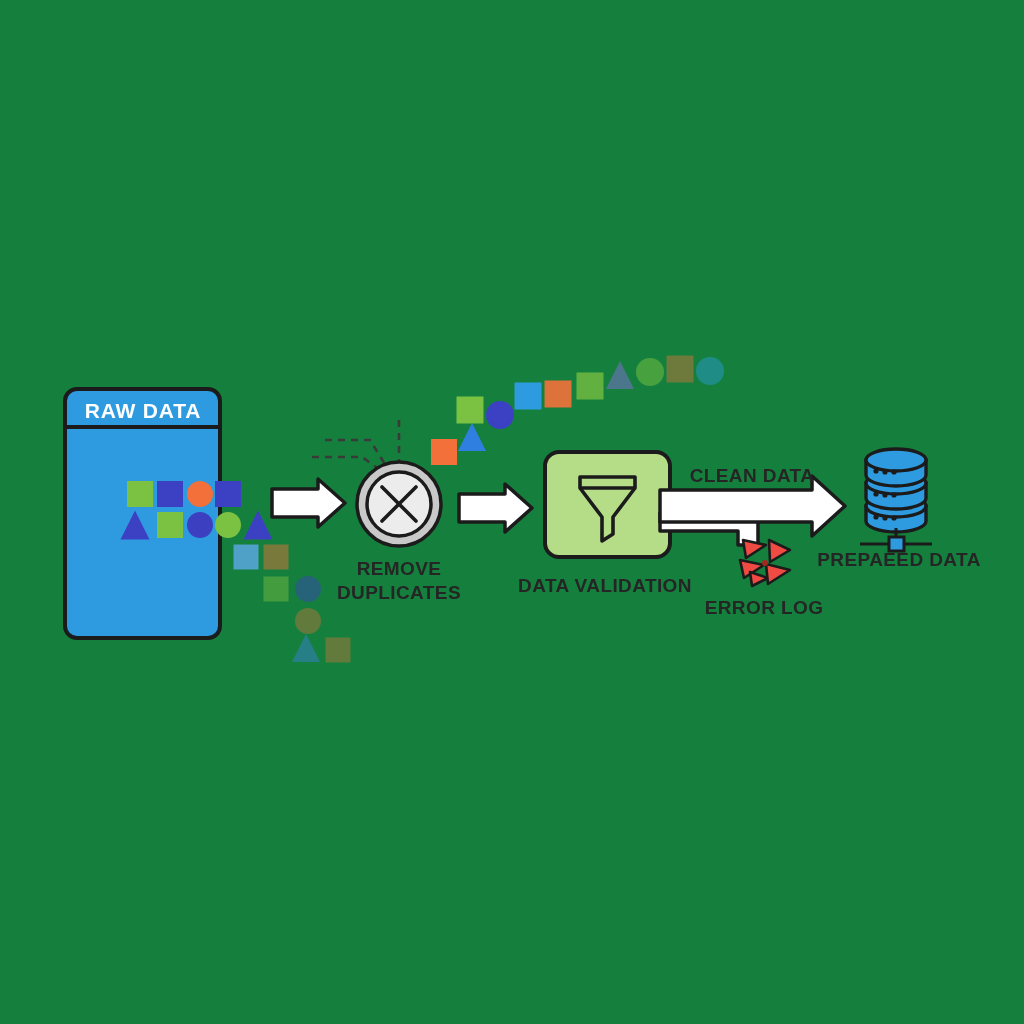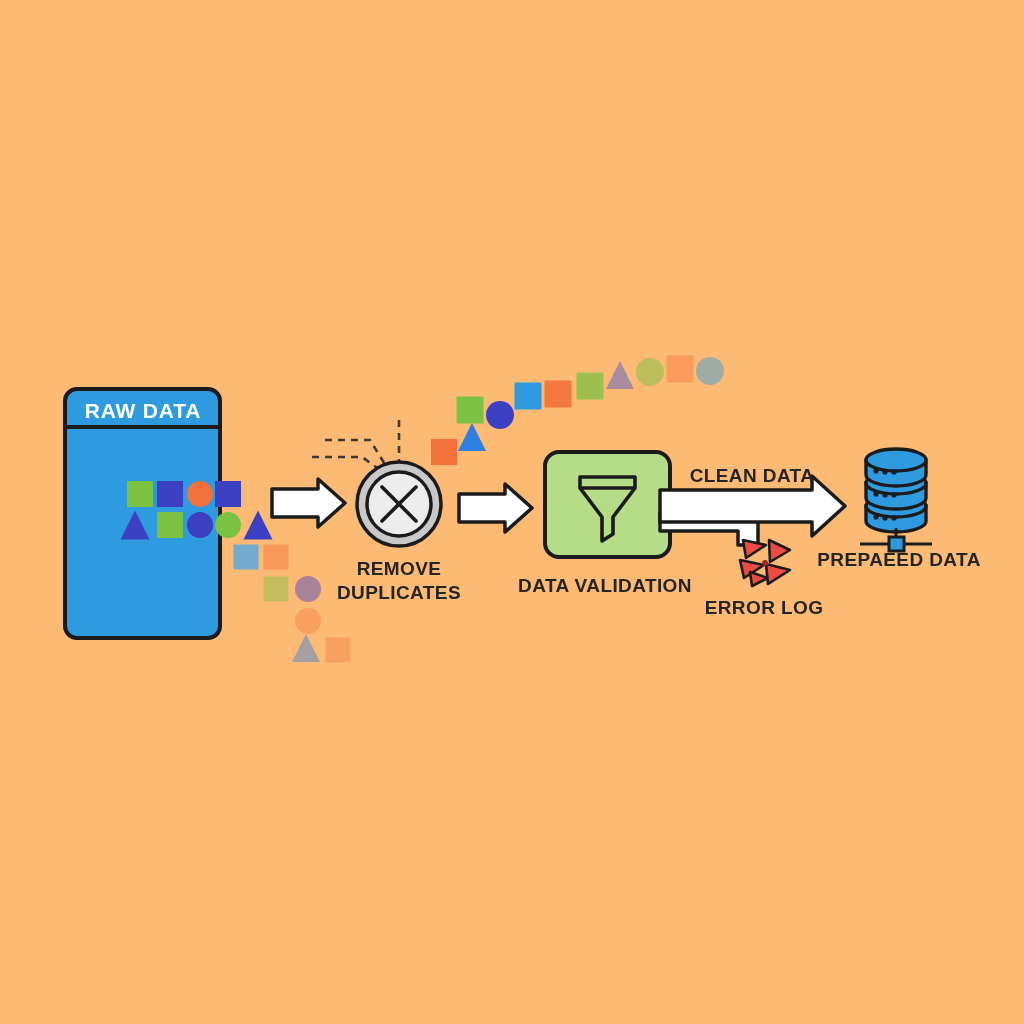--- a/index.html
+++ b/index.html
@@ -11,21 +11,21 @@
   body {
     width: 1024px;
     height: 1024px;
     overflow: hidden;
     font-family: "Liberation Sans", sans-serif;
   }
   #canvas {
     position: relative;
     width: 1024px;
     height: 1024px;
-    background: #fdba74;
+    background: #15803d;
   }
   #diagram-svg {
     position: absolute;
     left: 0;
     top: 0;
     width: 1024px;
     height: 1024px;
     display: block;
   }
   .lbl {

